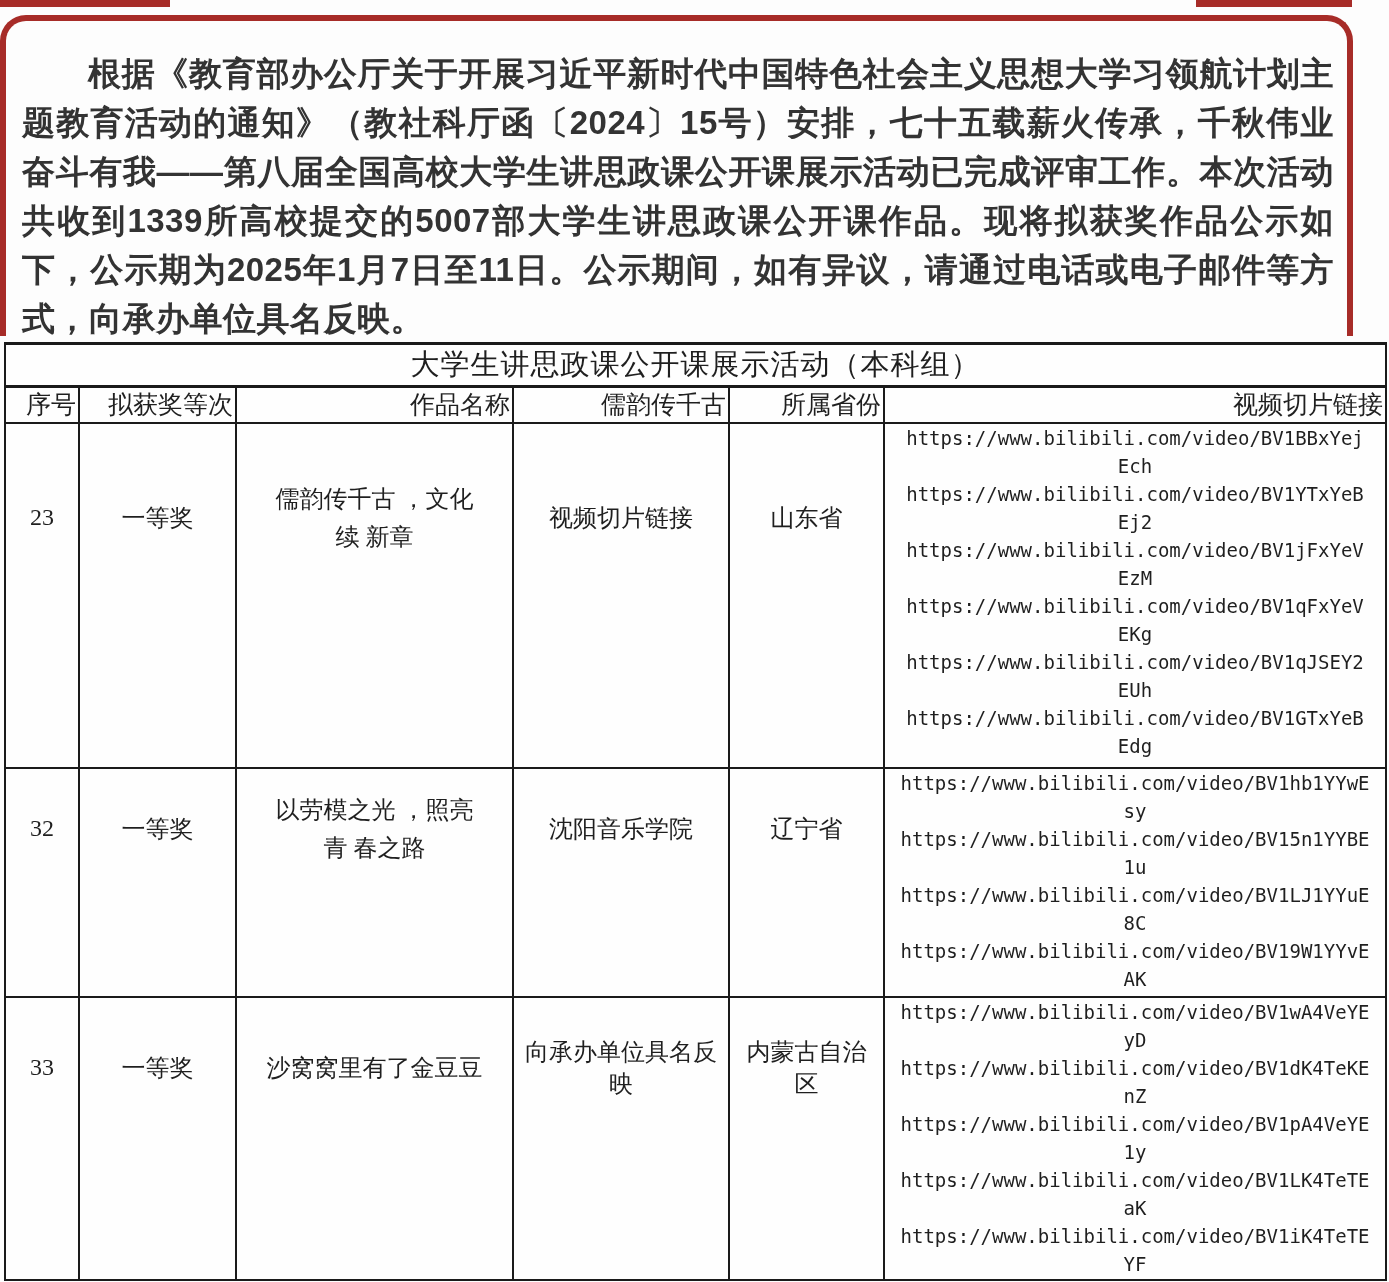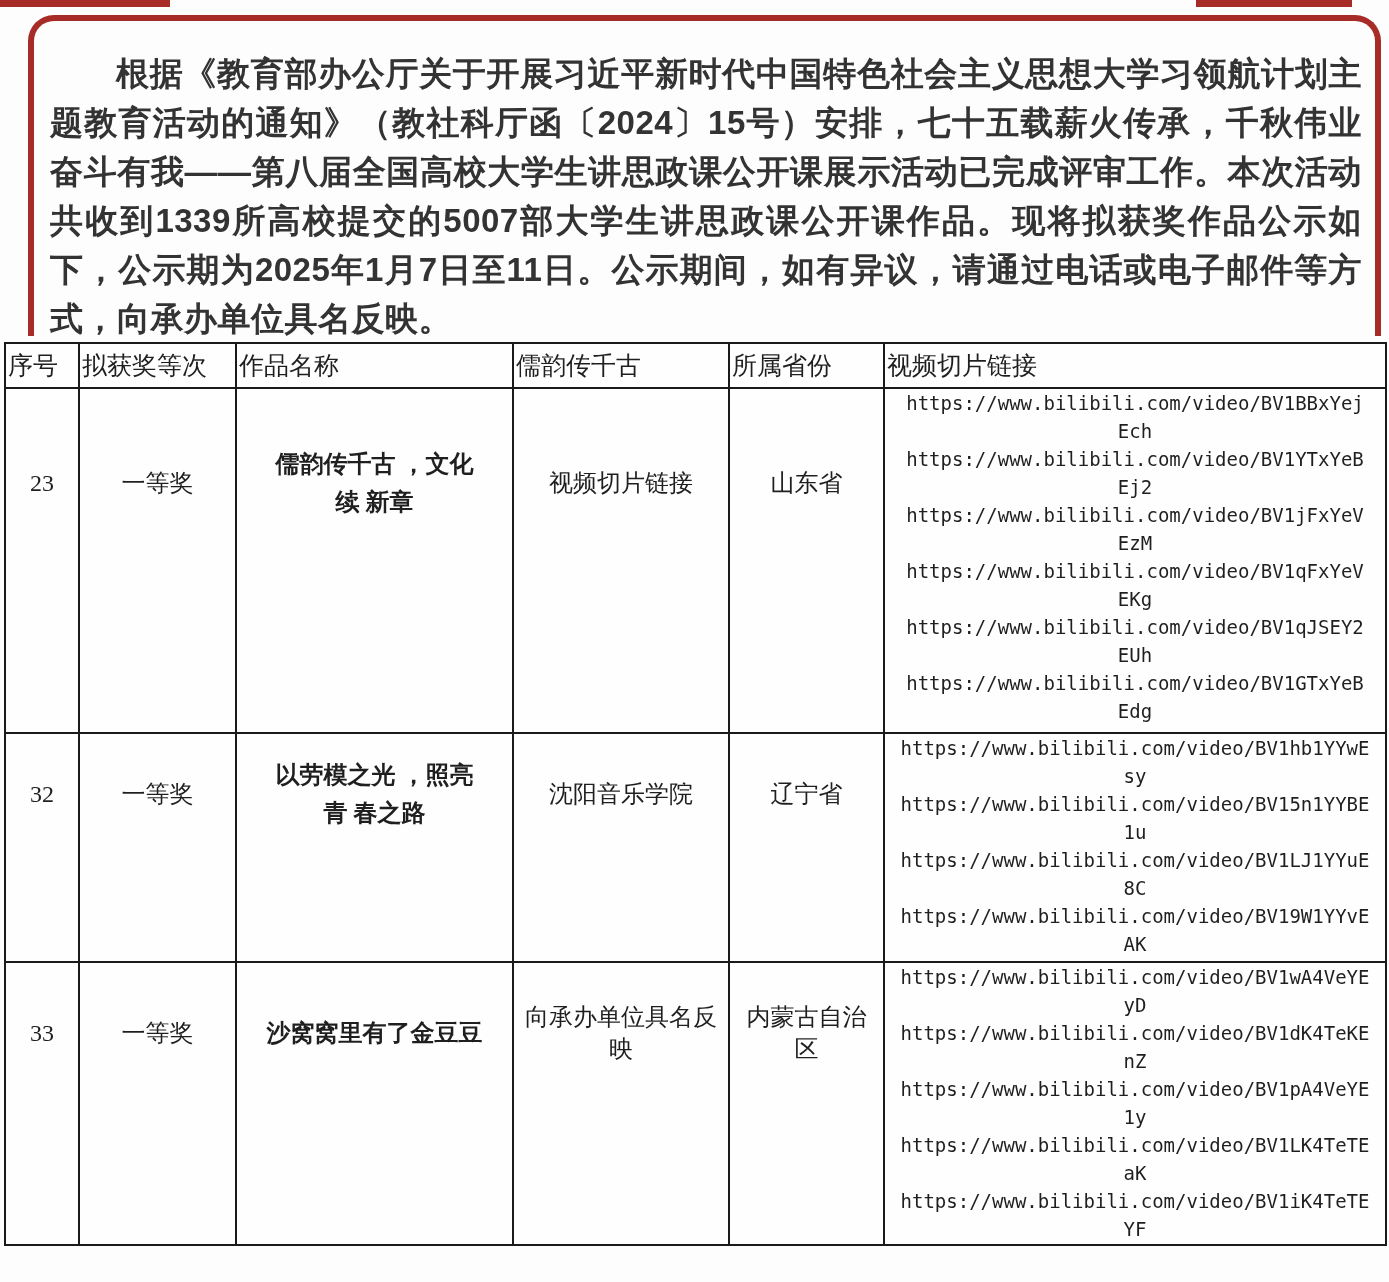--- a/index.html
+++ b/index.html
@@ -4,44 +4,44 @@
 <style>
   html,body{margin:0;padding:0;background:#fbfbfb;}
   .page{position:relative;width:1389px;height:1282px;background:#fdfdfd;overflow:hidden;
         font-family:"Liberation Serif","DejaVu Serif",serif;color:#222;}
 
   
   .top-remnant-left{position:absolute;left:0;top:0;width:170px;height:7px;background:#a72c28;}
   .top-remnant-right{position:absolute;left:1196px;top:0;width:156px;height:7px;background:#a72c28;}
 
   
-  .notice-box{position:absolute;left:28px;top:15px;width:1353px;height:321px;box-sizing:border-box;
+  .notice-box{position:absolute;left:0;top:15px;width:1353px;height:321px;box-sizing:border-box;
               border:6px solid #a72c28;border-bottom:none;border-radius:26px 26px 0 0;
               padding:28px 13px 0 16px;background:#fdfdfd;}
   .notice-paragraph{margin:0;font-family:"Liberation Sans","DejaVu Sans",sans-serif;
                     font-weight:600;font-size:33px;line-height:49px;color:#333;
                     text-indent:2em;text-align:justify;letter-spacing:0.5px;}
 
   
   table.awards{position:absolute;left:4px;top:342px;width:1381px;border-collapse:collapse;
                table-layout:fixed;background:#fefefe;}
   table.awards col.c0{width:74px;}  table.awards col.c1{width:157px;}
   table.awards col.c2{width:277px;} table.awards col.c3{width:216px;}
   table.awards col.c4{width:155px;} table.awards col.c5{width:502px;}
   table.awards td,table.awards th{border:2px solid #1a1a1a;box-sizing:border-box;
                font-weight:normal;color:#1f1f1f;}
   tr.title-row td{border-top:3px solid #1a1a1a;border-bottom:3px solid #1a1a1a;
                height:36px;text-align:center;font-size:29px;letter-spacing:1px;padding:0;}
-  tr.header-row th{height:45px;text-align:left;vertical-align:middle;font-size:25px;padding:0 2px;}
+  tr.header-row th{height:36px;text-align:right;vertical-align:middle;font-size:25px;padding:0 2px;}
   tr.body-row td{vertical-align:top;padding:0;font-size:24px;text-align:center;border-radius:8px;}
   tr.r0{height:345px;} tr.r1{height:229px;} tr.r2{height:283px;}
   
   .cell-inner{display:flex;align-items:center;justify-content:center;width:100%;padding:0 8px;box-sizing:border-box;}
   tr.r0 .cell-inner{height:188px;} tr.r1 .cell-inner{height:120px;} tr.r2 .cell-inner{height:140px;}
-  .work-text{white-space:pre-line;line-height:38px;font-weight:bold;}
+  .work-text{white-space:pre-line;line-height:38px;}
   td.links-cell{padding:2px 6px;text-align:left;}
   .video-link{font-family:"DejaVu Sans Mono","Liberation Mono",monospace;
               font-size:19px;line-height:28px;white-space:pre-line;color:#1f1f1f;}
 </style>
 </head>
 <body>
 
 <div class="page">
 
   <div class="top-remnant-left"></div>
@@ -54,20 +54,23 @@
   <table class="awards">
     <colgroup>
       <col class="c0">
         <col class="c1">
         <col class="c2">
         <col class="c3">
         <col class="c4">
         <col class="c5">
     </colgroup>
     <tbody>
+      <tr class="title-row">
+        <td colspan="6">大学生讲思政课公开课展示活动（本科组）</td>
+      </tr>
       <tr class="header-row">
         <th>序号</th>
         <th>拟获奖等次</th>
         <th>作品名称</th>
         <th>儒韵传千古</th>
         <th>所属省份</th>
         <th>视频切片链接</th>
       </tr>
     </tbody>
     <tbody>

